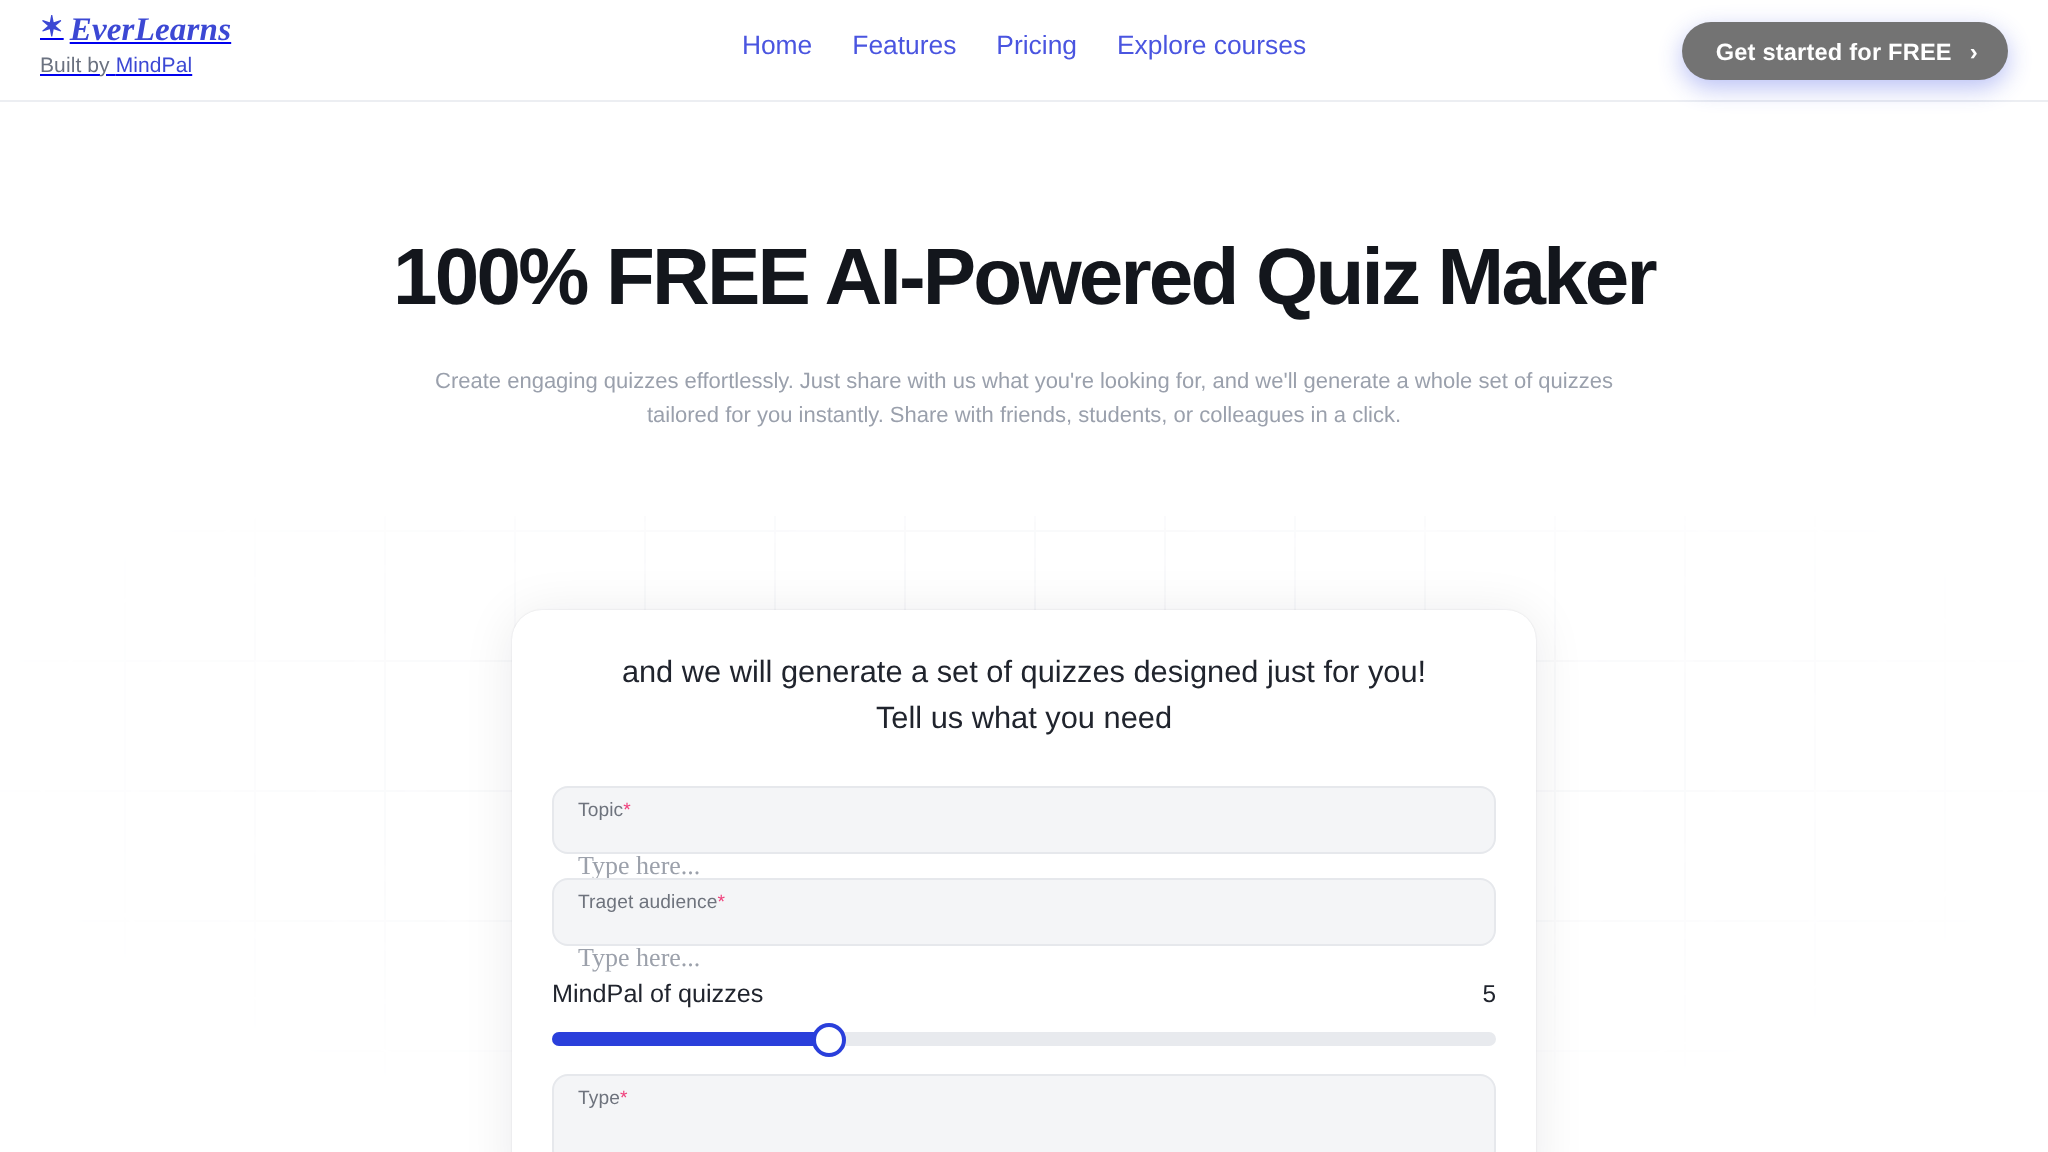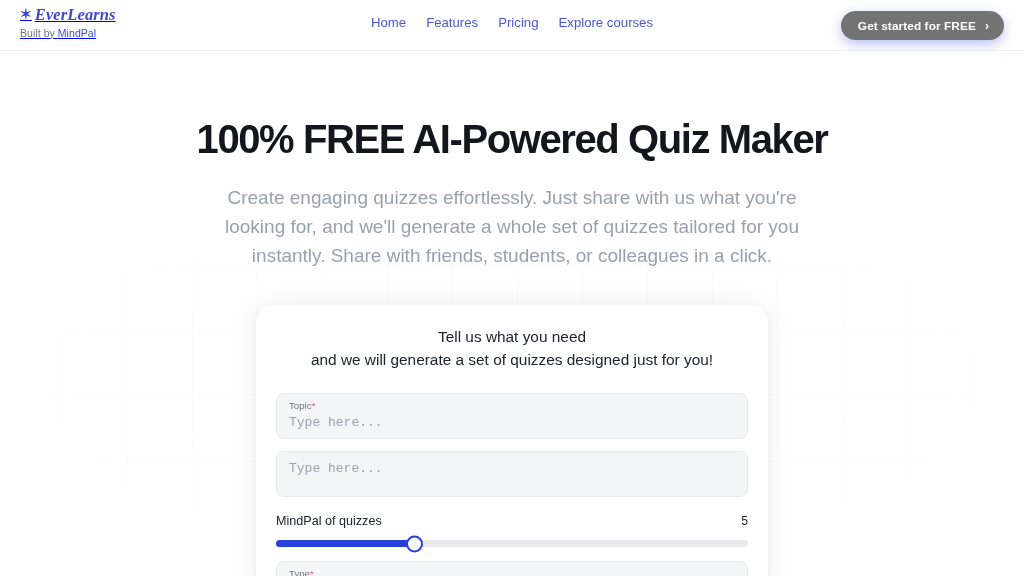--- a/index.html
+++ b/index.html
@@ -125,21 +125,21 @@
     font-weight: 700;
     letter-spacing: -1.4px;
     color: #13161c;
     line-height: 1.05;
     white-space: nowrap;
   }
 
   .hero-sub {
     margin: 23px auto 0;
     width: 590px;
-    font-size: 19px;
+    font-size: 11px;
     line-height: 1.53;
     color: #9aa0ac;
   }
 
   
   .bg-grid {
     position: absolute;
     left: 0;
     top: 258px;
     width: 1024px;
@@ -177,45 +177,45 @@
     font-size: 15.4px;
     line-height: 1.5;
     color: #20242d;
     font-weight: 400;
   }
 
   
   .field {
     position: relative;
     margin-top: 12px;
-    height: 46px;
+    height: 34px;
     background: #f4f5f7;
     border: 1px solid #e6e8ec;
     border-radius: 8px;
     padding: 6px 12px 0;
     cursor: text;
   }
   .field:first-of-type { margin-top: 0; }
 
   .field-label {
     font-size: 9.6px;
     color: #6e737d;
     line-height: 1.2;
     letter-spacing: .05px;
   }
   .req { color: #f0437e; font-size: 9.6px; }
 
   .field-input {
     display: block;
     width: 100%;
-    margin-top: 3px;
+    margin-top: 13px;
     border: none;
     outline: none;
     background: transparent;
-    font-family: Liberation Mono, monospace;
+    font-family: Liberation Serif, serif;
     font-size: 13px;
     color: #20242d;
     padding: 0;
   }
   .field-input::placeholder { color: #9ca1ab; }
 
   .fields-wrap { margin-top: 22px; }
 
   
   .slider-block { margin-top: 17px; }
@@ -302,34 +302,37 @@
 <div class="bg-grid"></div>
 
 <section class="hero">
   <h1 class="hero-title">100% FREE AI-Powered Quiz Maker</h1>
   <p class="hero-sub">Create engaging quizzes effortlessly. Just share with us what you're looking for, and we'll generate a whole set of quizzes tailored for you instantly. Share with friends, students, or colleagues in a click.</p>
 </section>
 
 <section class="quiz-card">
 
   <div class="card-heading">
+    <div>and we will generate a set of quizzes designed just for you!</div>
     <div>Tell us what you need</div>
-    <div>and we will generate a set of quizzes designed just for you!</div>
   </div>
 
   <div class="fields-wrap">
 
     <div class="field">
       <div class="field-label">
         <span>Topic</span><span class="req">*</span>
       </div>
       <input class="field-input" type="text" placeholder="Type here..." style="">
     </div>
 
     <div class="field">
+      <div class="field-label">
+        <span>Traget audience</span><span class="req">*</span>
+      </div>
       <input class="field-input" type="text" placeholder="Type here..." style="">
     </div>
 
   </div>
 
   <div class="slider-block">
     <div class="slider-head">
       <span>MindPal of quizzes</span>
       <span class="slider-value">5</span>
     </div>

